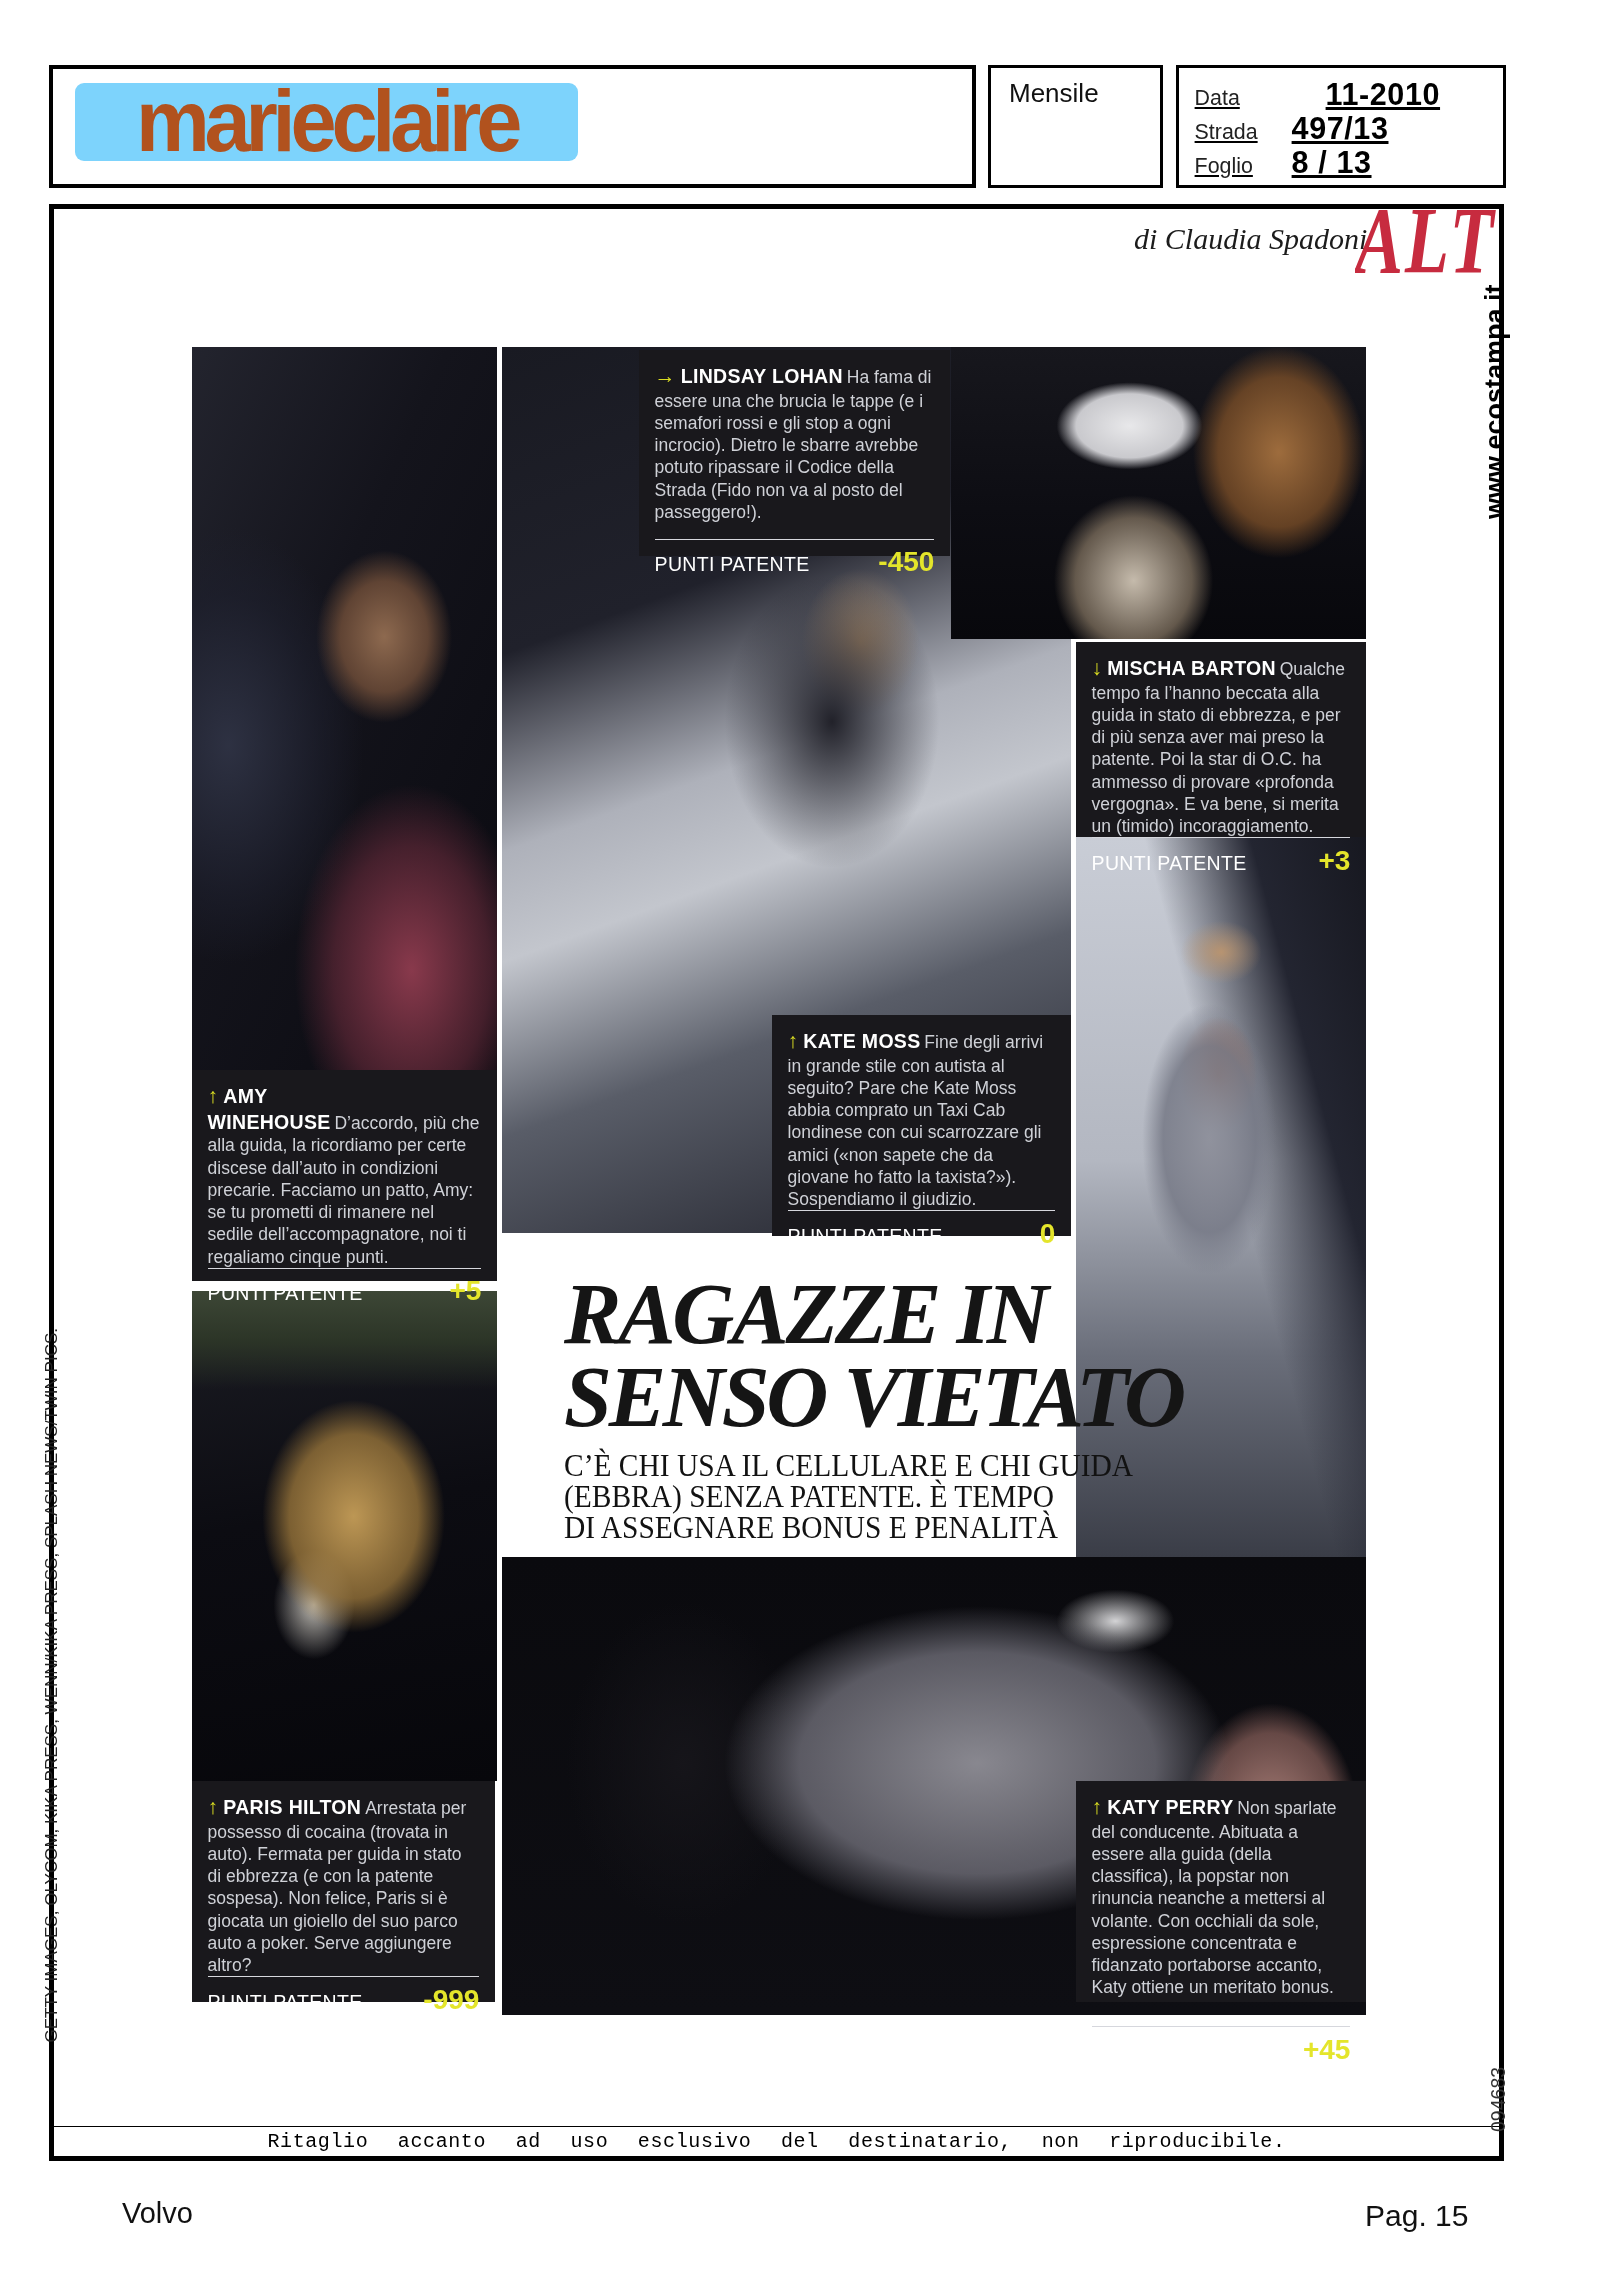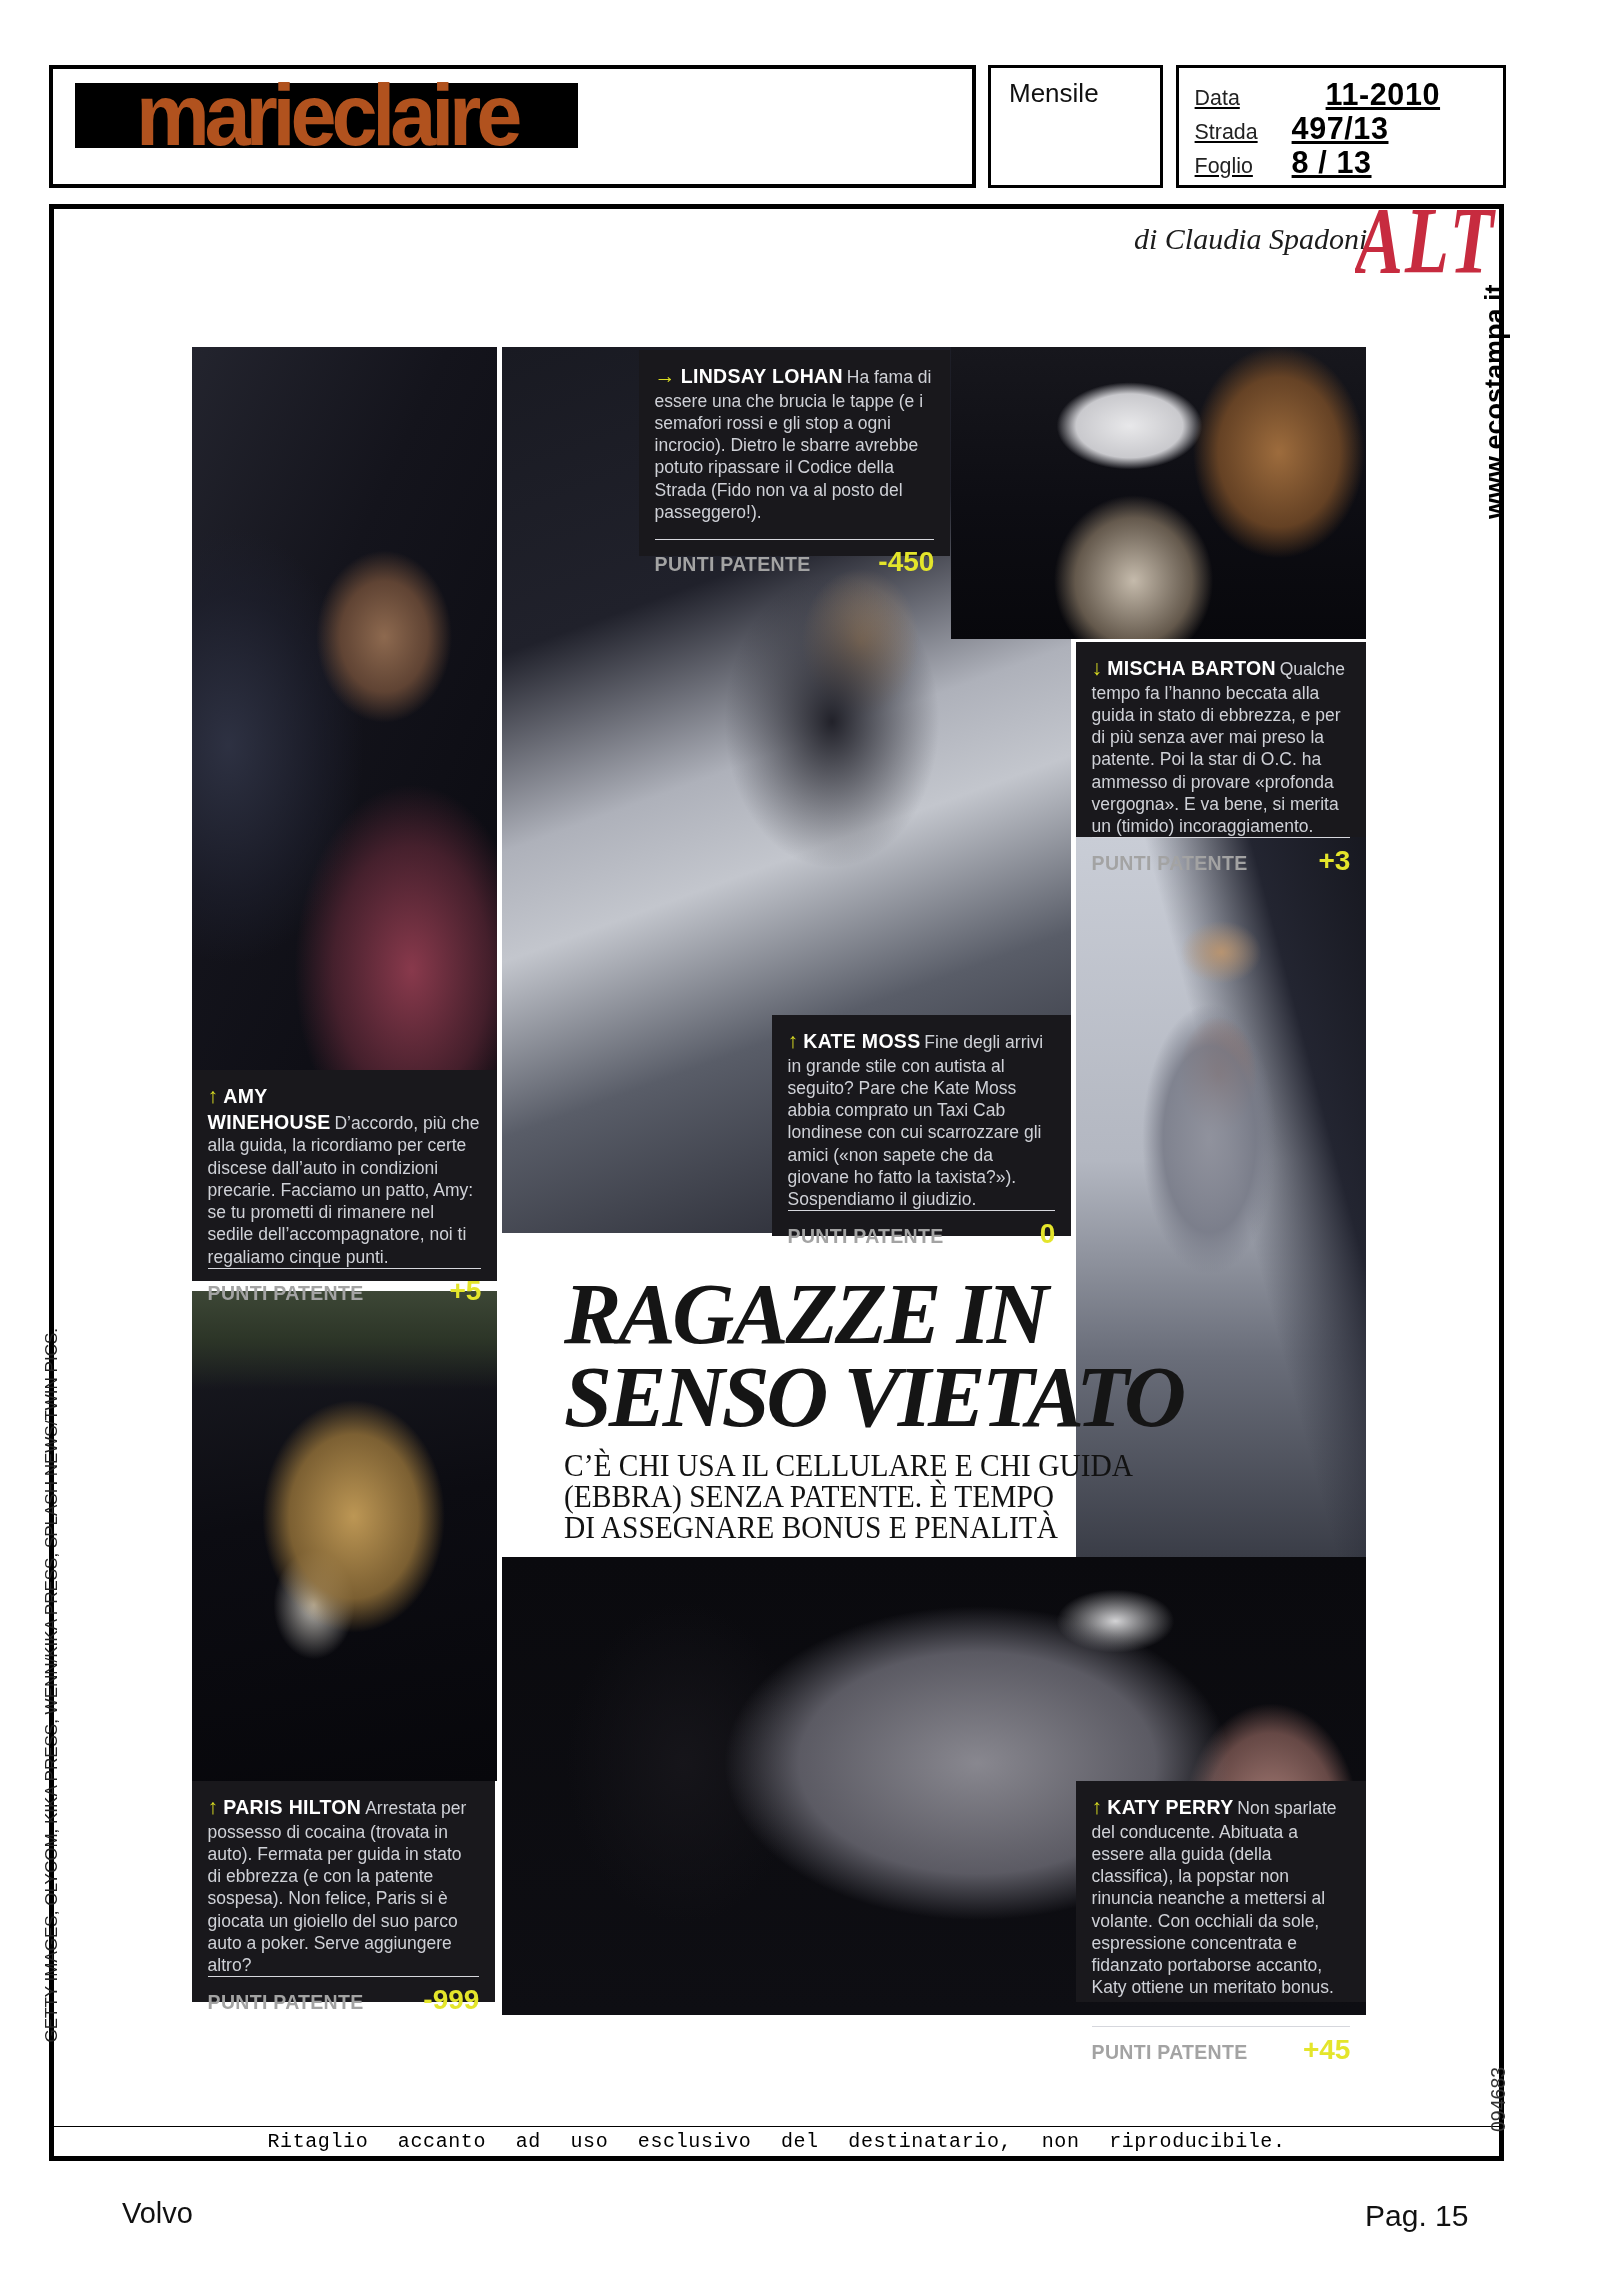--- a/index.html
+++ b/index.html
@@ -2,22 +2,22 @@
 <html style="font-size:10.4px"><head>
 <meta charset="utf-8">
 <style>
   html,body{margin:0;padding:0;background:#9a9a9a;}
   .page{position:relative;width:1620px;height:2273px;background:#ffffff;
         font-family:"Liberation Sans", sans-serif;overflow:hidden;}
 
   
   .hbox{position:absolute;border:3.9px solid #000;background:#fff;box-sizing:border-box;}
   .box-logo{left:49px;top:65px;width:927px;height:123px;border-width:4.5px;}
-  .logo-panel{position:absolute;left:22px;top:14.3px;width:503px;height:65px;background:#000000;
-              display:flex;align-items:center;justify-content:center;}
+  .logo-panel{position:absolute;left:22px;top:14.3px;width:503px;height:78px;background:#7dd3fc;
+              display:flex;align-items:center;justify-content:center;border-radius:9px;}
   .logo-text{font-weight:bold;font-size:83px;letter-spacing:-5.2px;color:#b1521e;
              font-family:"Liberation Sans",sans-serif;transform:scaleY(1.04);}
   .box-mensile{left:988px;top:65px;width:175px;height:123px;}
   .mensile-label{position:absolute;left:18px;top:10.4px;font-size:26px;color:#111;}
   .box-data{left:1176px;top:65px;width:330px;height:123px;}
   .data-rows{position:absolute;left:15.6px;top:9px;right:6.5px;text-decoration:underline;}
   .drow{display:flex;align-items:baseline;height:34px;}
   .dlabel{width:97px;font-size:21.4px;color:#222;}
   .dvalue{font-size:30.5px;font-weight:bold;color:#000;letter-spacing:0.6px;}
   .dvalue.shift{margin-left:34px;}
@@ -75,21 +75,21 @@
      linear-gradient(180deg,#0a0a0e 0%,#0e0e13 100%);}
 
   
   .cap{position:absolute;background:#19181c;box-sizing:border-box;padding:13px 15.6px 10.4px 15.6px;
        display:flex;flex-direction:column;z-index:3;}
   .cap-text{font-size:17.5px;line-height:1.27;color:#cfd1d7;font-weight:400;}
   .cap-arrow{color:#dadd22;font-weight:bold;font-size:21px;margin-right:5.2px;}
   .cap-name{color:#ffffff;font-weight:bold;font-size:19.5px;letter-spacing:0.3px;margin-right:3.9px;}
   .cap-foot{margin-top:auto;border-top:1.3px solid #d6d7dd;padding-top:6.5px;
             display:flex;justify-content:space-between;align-items:baseline;}
-  .cap-points-label{color:#a3a3a3;font-weight:bold;font-size:19.5px;letter-spacing:0.3px;}
+  .cap-points-label{color:#ffffff;font-weight:normal;font-size:19.5px;letter-spacing:0.3px;}
   .cap-points{color:#e4e52b;font-weight:bold;font-size:28px;}
 
   
   .title-block{position:absolute;background:#fff;z-index:2;box-sizing:border-box;
                padding:40px 0 0 62px;}
   .main-title{font-family:"Liberation Serif",serif;font-style:italic;font-weight:bold;
               font-size:86px;line-height:.97;letter-spacing:-3.2px;color:#151515;white-space:nowrap;}
   .subtitle{margin-top:10.4px;font-family:"Liberation Serif",serif;font-size:31px;line-height:1.0;
             color:#121212;letter-spacing:0px;transform:scaleX(0.95);transform-origin:left top;white-space:nowrap;}
 

